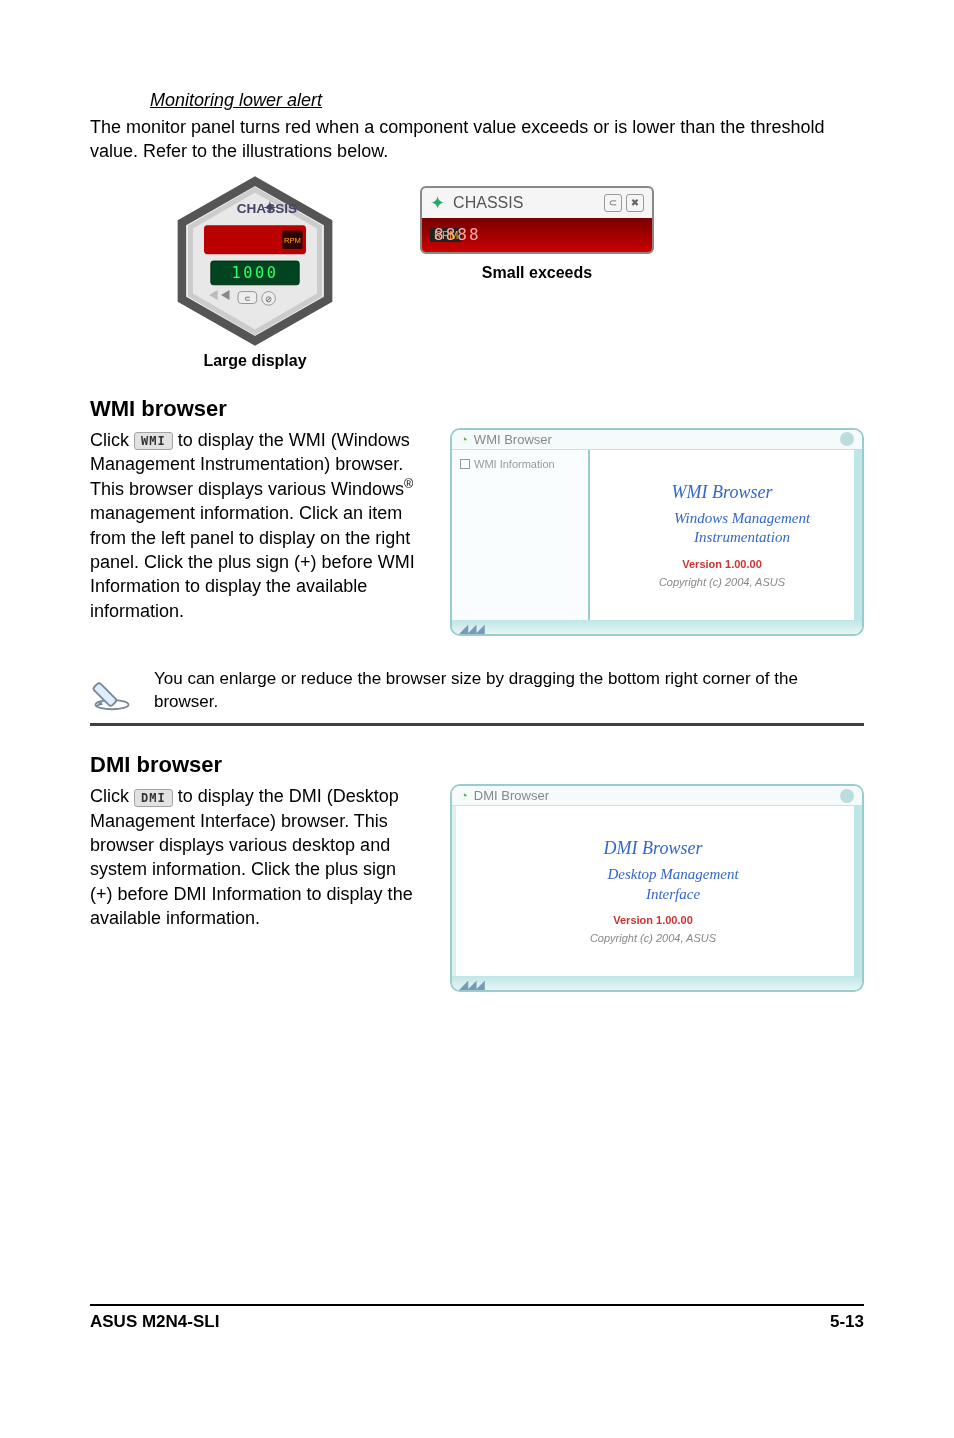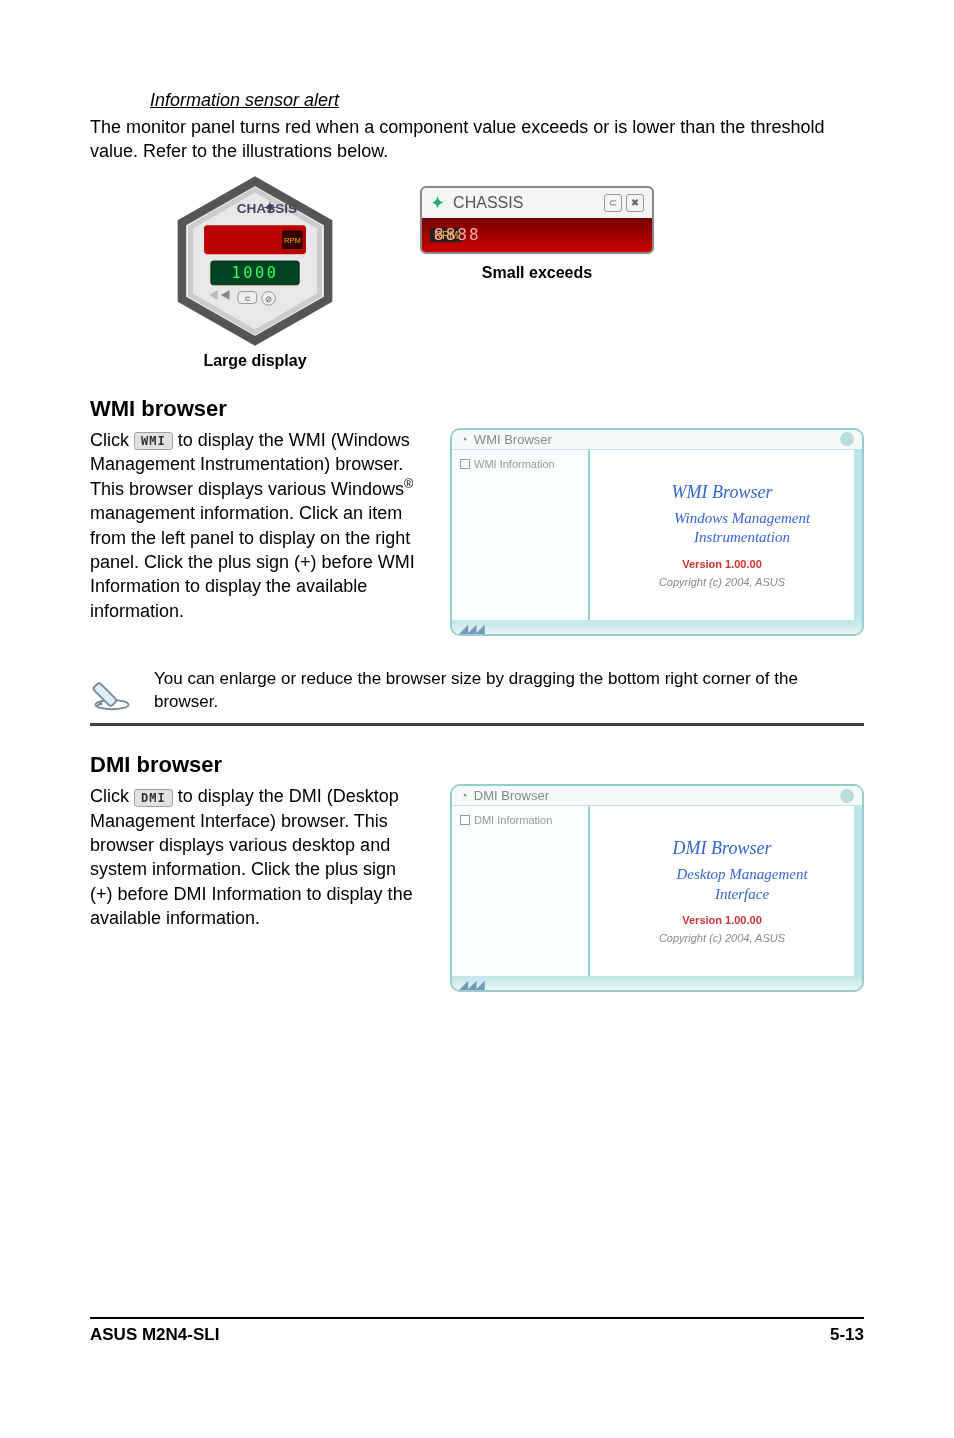--- a/index.html
+++ b/index.html
@@ -158,36 +158,36 @@
     margin-left:0;
   }
   .pencil {
     width:44px;height:44px;flex:0 0 44px;
     display:flex;align-items:center;justify-content:center;
   }
   .note-text { font-size:17px; line-height:1.35; }
   sup { font-size:0.7em; }
   .footer {
     position:absolute;
-    bottom:35px;
+    bottom:48px;
     left:90px; right:90px;
     display:flex;
     justify-content:space-between;
     border-top:2px solid #000;
     padding-top:6px;
     font-weight:bold;
     font-size:17px;
   }
 </style>
 </head>
 <body>
 
 <div class="page">
 
-  <div class="sa-title">Information sensor alert</div>
+  <div class="sa-title">Monitoring lower alert</div>
   <div class="body-text">The monitor panel turns red when a component value exceeds or is lower than the threshold value. Refer to the illustrations below.</div>
 
   <div class="displays-row">
     <div class="hex-wrap">
       <div class="hexagon">
         <svg viewBox="0 0 200 200">
           <polygon points="100,6 186,55 186,145 100,194 14,145 14,55" fill="#f4f4f4" stroke="#555" stroke-width="10"></polygon>
           <polygon points="100,16 176,60 176,140 100,184 24,140 24,60" fill="#e8e8e8" stroke="#ccc" stroke-width="6"></polygon>
 
           <text x="110" y="44" font-size="18" fill="#446" font-weight="bold">✦</text>
@@ -289,26 +289,20 @@
     <div class="right">
       <div class="browser-window">
         <div class="bw-title">
           <span style="display:flex;align-items:center;gap:6px;">
             <span style="color:#6a6;">◔</span>
             <span>DMI Browser</span>
           </span>
           <span class="dot"></span>
         </div>
         <div class="bw-body">
-          <div class="bw-side">
-            <div class="tree">
-                <span class="psq"></span>
-                <span>DMI Information</span>
-              </div>
-          </div>
           <div class="bw-main">
             <div class="line1">DMI  Browser</div>
             <div class="line2">Desktop Management<br>Interface</div>
             <div class="ver">Version 1.00.00</div>
             <div class="copy">Copyright (c) 2004,  ASUS</div>
           </div>
         </div>
         <div class="bw-foot"><span class="resize-grip">◢◢◢</span></div>
       </div>
     </div>

